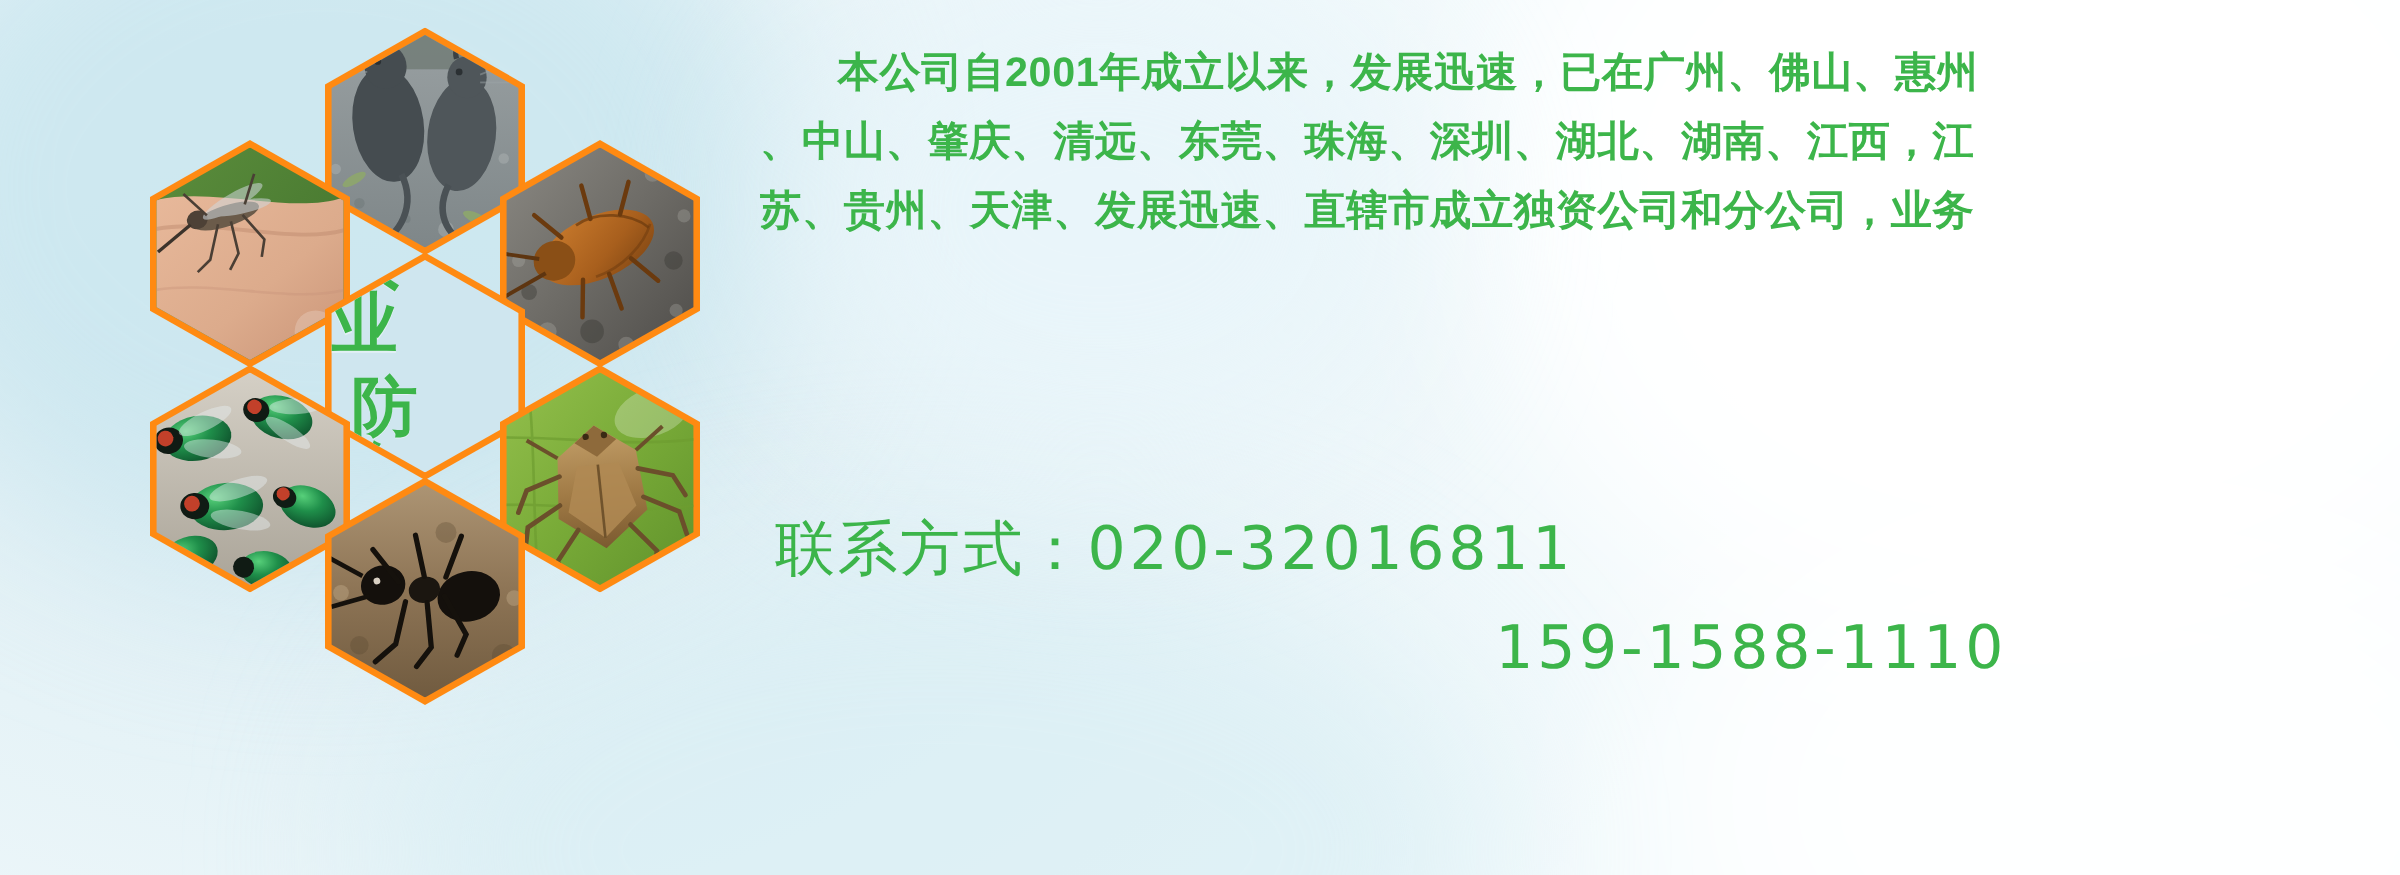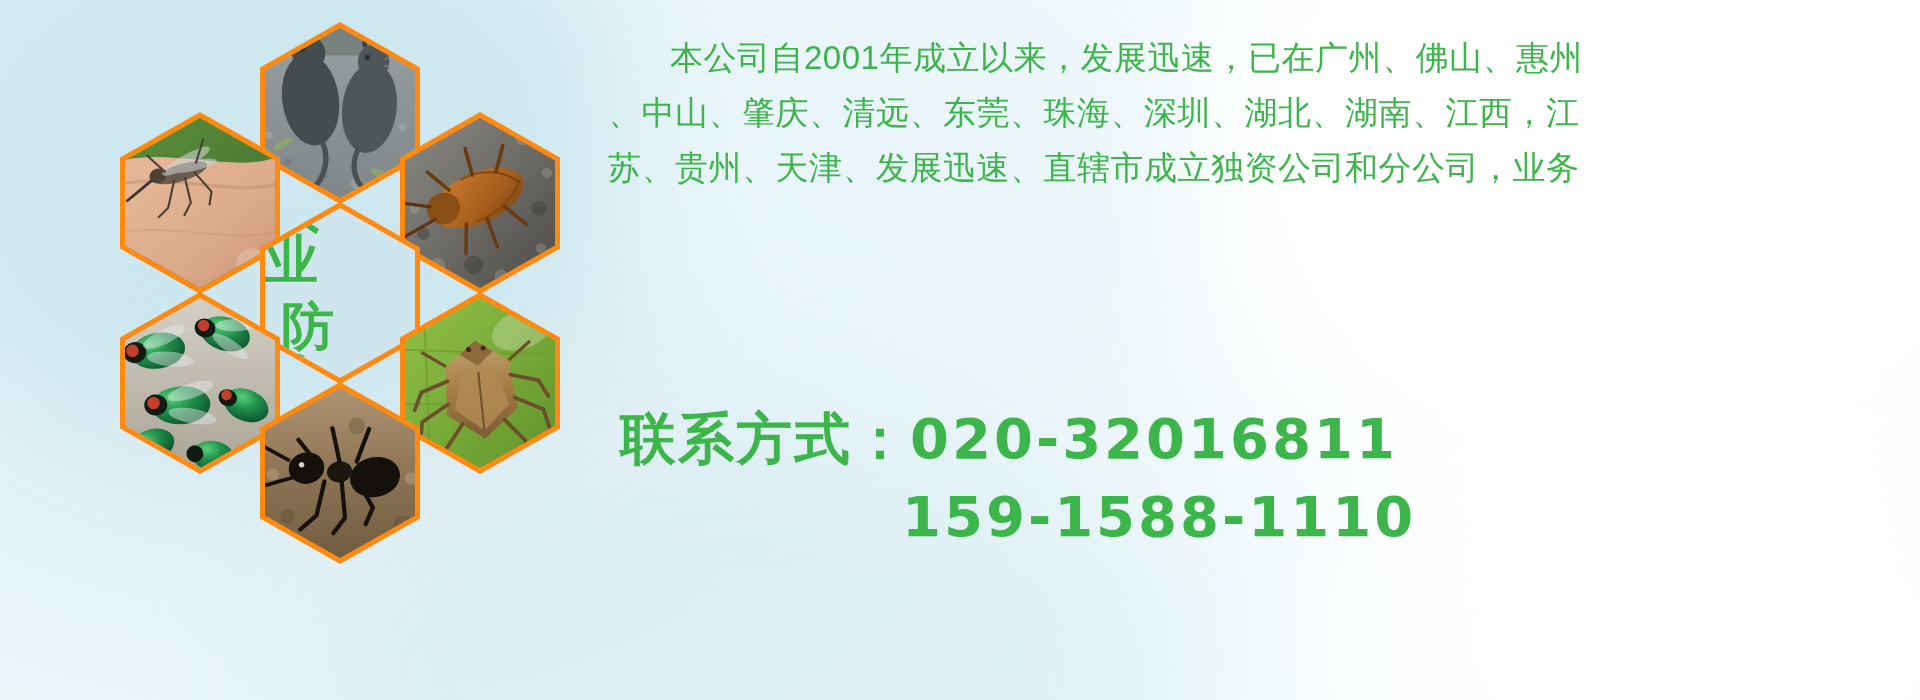--- a/index.html
+++ b/index.html
@@ -45,30 +45,30 @@
     position:absolute;inset:0;display:flex;flex-direction:column;
     align-items:center;justify-content:center;gap:14px;
     color:#3cb54a;font-weight:bold;font-size:53px;letter-spacing:16px;
     text-indent:16px;line-height:1;
     text-shadow:0 1px 0 rgba(255,255,255,.4);
   }
 
   
   #copy{position:absolute;left:608px;top:30px;width:1300px;}
   .para{
-    color:#3cb54a;font-weight:normal;font-size:33px;line-height:55px;
+    color:#3cb54a;font-weight:bold;font-size:33px;line-height:55px;
     letter-spacing:.5px;white-space:nowrap;
   }
   .para.first{text-indent:62px;}
   #contact{position:absolute;left:620px;top:400px;width:1280px;}
   .contact-line{
-    color:#3cb54a;font-weight:bold;white-space:nowrap;
-    font-size:56px;line-height:78px;letter-spacing:2px;
-  }
-  .contact-line.l2{padding-left:282px;}
+    color:#3cb54a;font-weight:normal;white-space:nowrap;
+    font-size:48px;line-height:78px;letter-spacing:2px;
+  }
+  .contact-line.l2{padding-left:282px;text-align:center;}
   .mono{font-family:"DejaVu Sans",sans-serif;letter-spacing:3px;}
 </style>
 </head>
 <body>
 
 <div id="stage">
 
   <div class="blob b1"></div>
   <div class="blob b2"></div>
   <div class="blob b3"></div>

